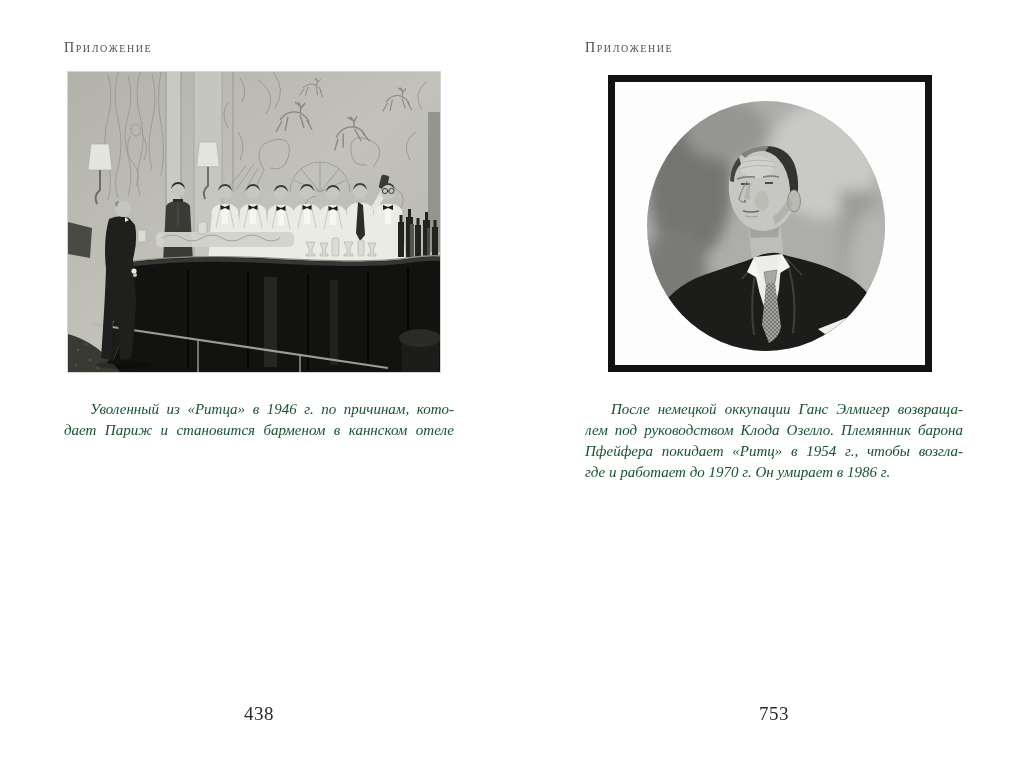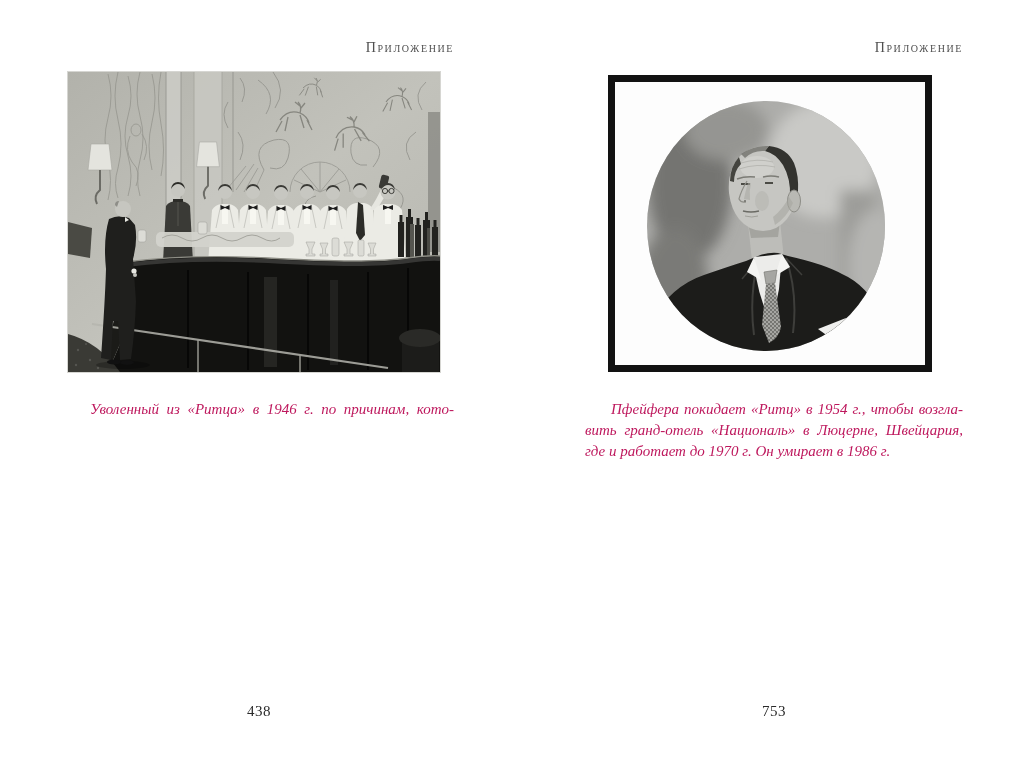--- a/index.html
+++ b/index.html
@@ -9,55 +9,55 @@
     font-family:"Liberation Serif", serif;
   }
   .abs{position:absolute;}
   
   .running-head{
     top:40px;
     font-size:14px;
     letter-spacing:1.6px;
     color:#4f4f4f;
     font-variant:small-caps;
-    text-align:right;
+    text-align:left;
   }
   .rh-left{left:64px;width:390px;}
   .rh-right{left:585px;width:378px;}
   
   figure{margin:0;padding:0;}
   .photo-bar{
     left:68px;top:72px;width:372px;height:300px;
     box-shadow:0 0 0 1px #d6d6d2;
   }
   .photo-portrait{
     left:608px;top:75px;width:324px;height:297px;
   }
   .photo-bar svg,.photo-portrait svg{display:block;width:100%;height:100%;}
   
   .caption{
     top:399px;
     font-style:italic;
     font-size:15px;
     line-height:21px;
-    color:#be185d;
+    color:#14532d;
   }
   .cap-left{left:64px;width:390px;}
   .cap-right{left:585px;width:378px;}
   .cap-line{
     height:21px;overflow:hidden;
     text-align:justify;
     text-align-last:justify;
   }
   .cap-line.cap-last{text-align-last:left;}
   .caption .cap-line:first-child{text-indent:26px;}
   
   .folio{
     top:703px;
-    font-size:15px;
+    font-size:19px;
     letter-spacing:0.5px;
     color:#2a2a2a;
     text-align:center;
   }
   .folio-left{left:64px;width:390px;}
   .folio-right{left:585px;width:378px;}
 </style>
 </head>
 <body>
 
@@ -232,20 +232,21 @@
       <circle cx="13" cy="62" r="2.6" fill="#e8e8e2"></circle>
       <circle cx="14" cy="66" r="2" fill="#c6c6c0"></circle>
     </g>
 
     <path d="M0,150 L24,156 L22,186 L0,182 Z" fill="#4a4a44"></path>
   </svg>
 </figure>
 
 <div class="abs caption cap-left">
     <div class="cap-line">Уволенный из «Ритца» в 1946 г. по причинам, кото-</div>
+    <div class="cap-line">дает Париж и становится барменом в каннском отеле</div>
   </div>
 <div class="abs folio folio-left">438</div>
 
 <div class="abs running-head rh-right">Приложение</div>
 
 <figure class="abs photo-portrait">
   <svg viewBox="0 0 324 297">
     <defs>
       <clipPath id="circleClip">
           <ellipse cx="158" cy="151" rx="119" ry="125"></ellipse>
@@ -304,17 +305,18 @@
       <path d="M174,179 L182,192 L167,201 Z" fill="#f4f4f2"></path>
       <path d="M156,197 L169,195 L167,208 L158,209 Z" fill="#a6a6a2" stroke="#6e6e6a" stroke-width="0.6"></path>
       <path d="M158,209 L167,208 L173,252 Q171,263 161,268 L154,250 Z" fill="url(#tieDots)"></path>
 
       <path d="M210,254 L238,243 L235,272 Z" fill="#efefed"></path>
     </g>
   </svg>
 </figure>
 
 <div class="abs caption cap-right">
+    <div class="cap-line">После немецкой оккупации Ганс Элмигер возвраща-</div>
+    <div class="cap-line">лем под руководством Клода Озелло. Племянник барона</div>
     <div class="cap-line">Пфейфера покидает «Ритц» в 1954 г., чтобы возгла-</div>
-    <div class="cap-line">вить гранд-отель «Националь» в Люцерне, Швейцария,</div>
     <div class="cap-line cap-last">где и работает до 1970 г. Он умирает в 1986 г.</div>
   </div>
 <div class="abs folio folio-right">753</div>
 
 </body></html>

